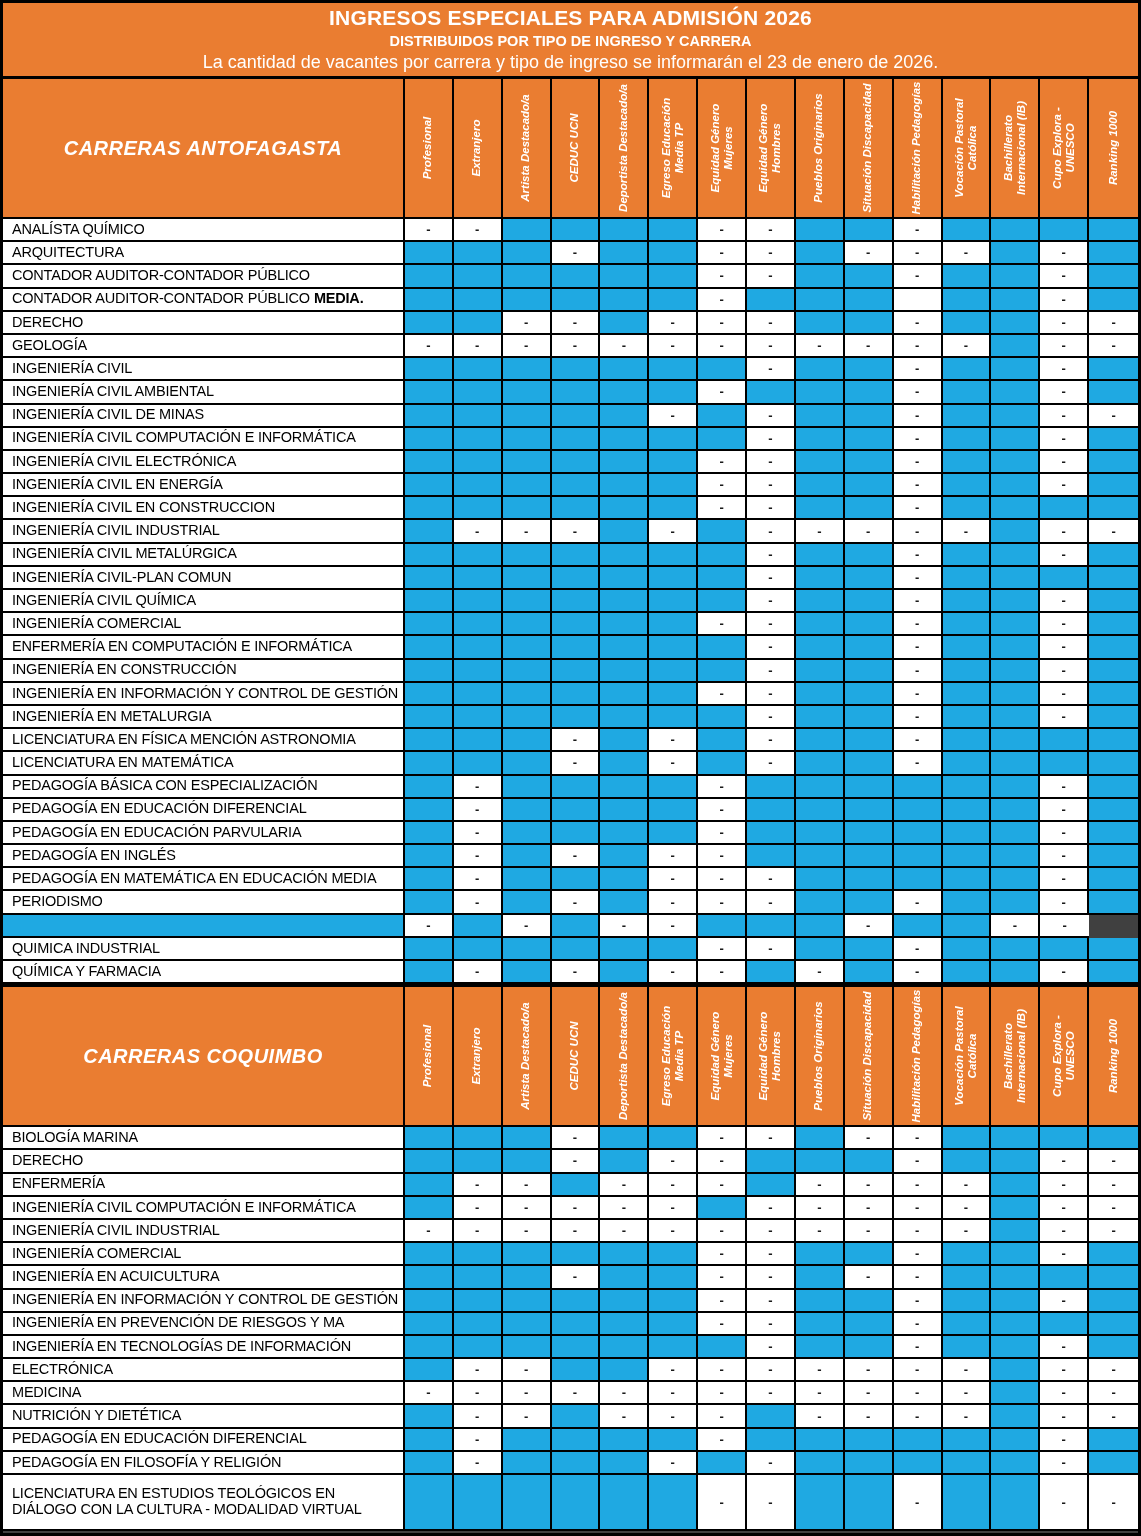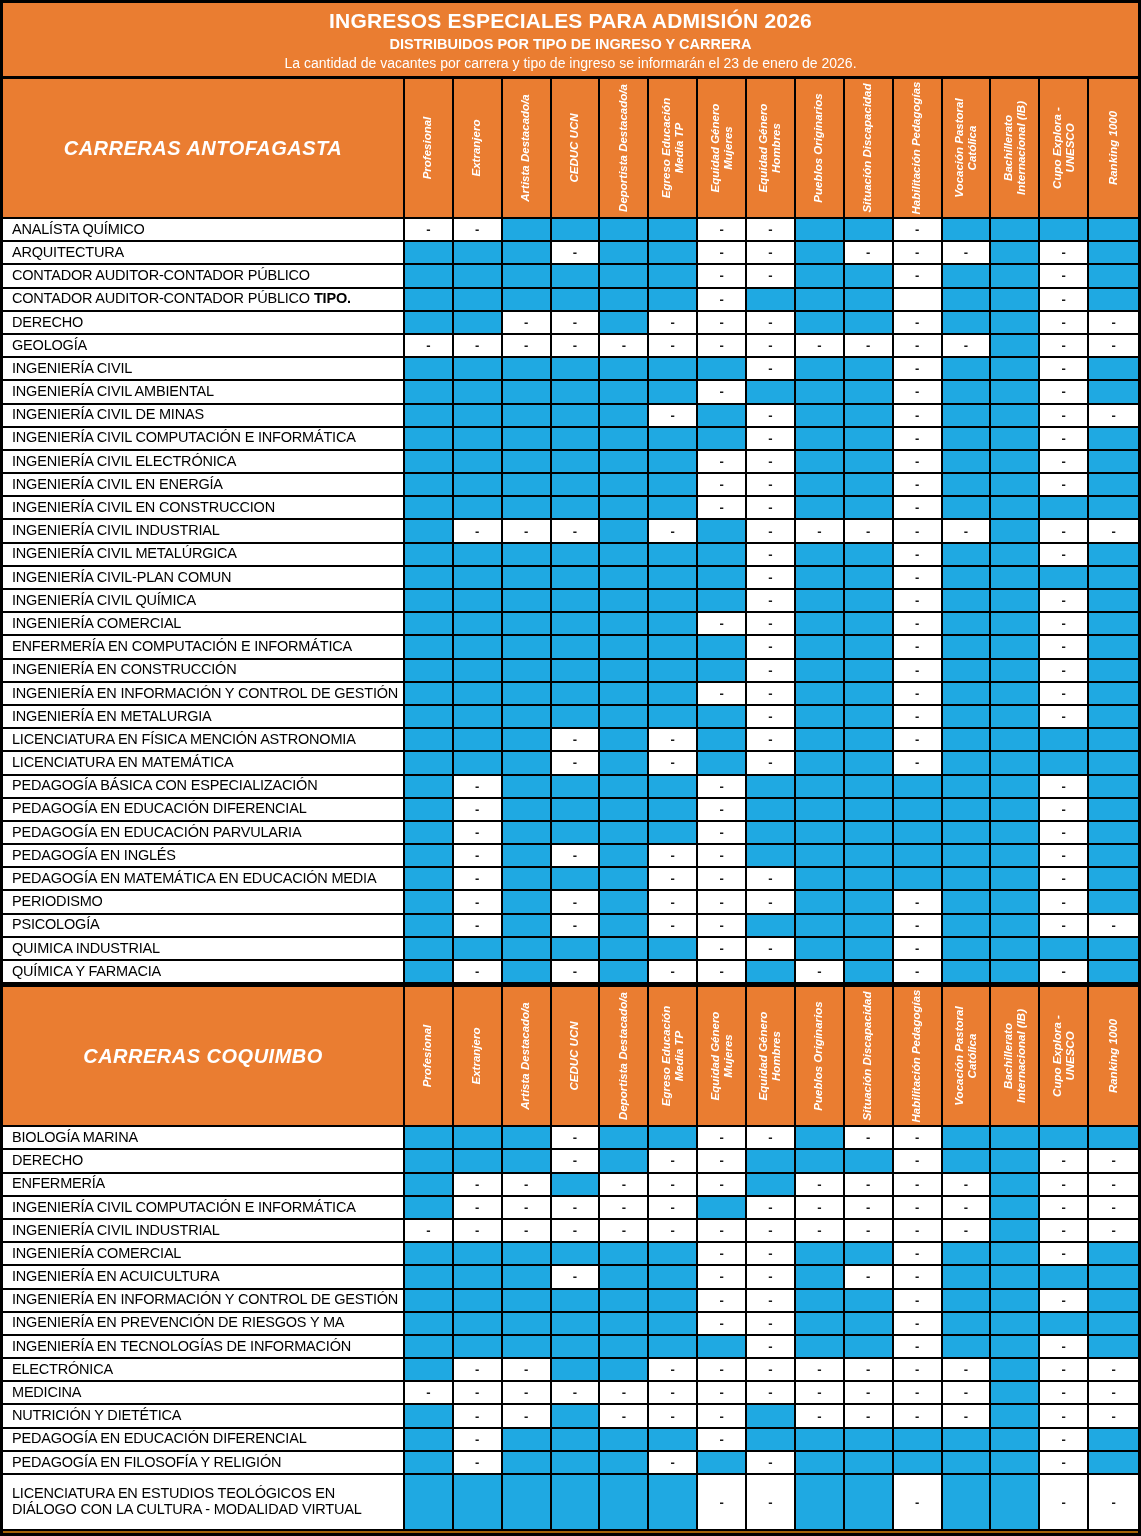--- a/index.html
+++ b/index.html
@@ -1,33 +1,33 @@
 <!DOCTYPE html>
 <html style="--orange: #EA7D31; --blue: #1FA9E2;"><head>
 <meta charset="utf-8">
 <style>
   :root{ --orange:#EA7D31; --blue:#1FA9E2; --line:#000; }
   *{ box-sizing:border-box; }
   html,body{ margin:0; padding:0; background:#fff; }
   .page{
-    width:1141px; height:1536px; background:#a16207;
+    width:1141px; height:1536px; background:#404040;
     border:3px solid var(--line);
     font-family:"Liberation Sans", sans-serif;
     display:flex; flex-direction:column; overflow:hidden;
   }
   
   .title-block{
     background:var(--orange); border-bottom:3px solid var(--line);
     height:76px; flex:0 0 auto;
     display:flex; flex-direction:column; justify-content:center; align-items:center;
     color:#fff; text-align:center; gap:3px;
   }
   .t1{ font-size:21px; font-weight:bold; letter-spacing:.2px; }
   .t2{ font-size:14.5px; font-weight:bold; }
-  .t3{ font-size:14px; font-weight:400; }
+  .t3{ font-size:18px; font-weight:400; }
 
   
   section{ flex:0 0 auto; }
   section + section{ border-top:3px solid var(--line); }
   .hrow,.row{ display:grid; grid-template-columns:402px repeat(15,1fr); }
   .hrow{ height:140px; }
   .row{ height:23.2px;border-radius:7px; }
   .row.tall{ height:56px; }
   .cellb{ border-right:2px solid var(--line); border-bottom:2px solid var(--line); }
   .hrow > .cellb:last-child, .row > .cellb:last-child{ border-right:none; }
@@ -165,21 +165,21 @@
         <div class="cell cellb">-</div>
         <div class="cell cellb b"></div>
         <div class="cell cellb b"></div>
         <div class="cell cellb">-</div>
         <div class="cell cellb b"></div>
         <div class="cell cellb b"></div>
         <div class="cell cellb">-</div>
         <div class="cell cellb b"></div>
       </div>
       <div class="row">
-        <div class="rlabel cellb">CONTADOR AUDITOR-CONTADOR PÚBLICO<b>TIPO.</b></div>
+        <div class="rlabel cellb">CONTADOR AUDITOR-CONTADOR PÚBLICO<b>MEDIA.</b></div>
         <div class="cell cellb b"></div>
         <div class="cell cellb b"></div>
         <div class="cell cellb b"></div>
         <div class="cell cellb b"></div>
         <div class="cell cellb b"></div>
         <div class="cell cellb b"></div>
         <div class="cell cellb">-</div>
         <div class="cell cellb b"></div>
         <div class="cell cellb b"></div>
         <div class="cell cellb b"></div>
@@ -651,21 +651,20 @@
         <div class="cell cellb">-</div>
         <div class="cell cellb b"></div>
         <div class="cell cellb b"></div>
         <div class="cell cellb">-</div>
         <div class="cell cellb b"></div>
         <div class="cell cellb b"></div>
         <div class="cell cellb">-</div>
         <div class="cell cellb b"></div>
       </div>
       <div class="row">
-        <div class="rlabel cellb">PSICOLOGÍA</div>
         <div class="cell cellb b"></div>
         <div class="cell cellb">-</div>
         <div class="cell cellb b"></div>
         <div class="cell cellb">-</div>
         <div class="cell cellb b"></div>
         <div class="cell cellb">-</div>
         <div class="cell cellb">-</div>
         <div class="cell cellb b"></div>
         <div class="cell cellb b"></div>
         <div class="cell cellb b"></div>

